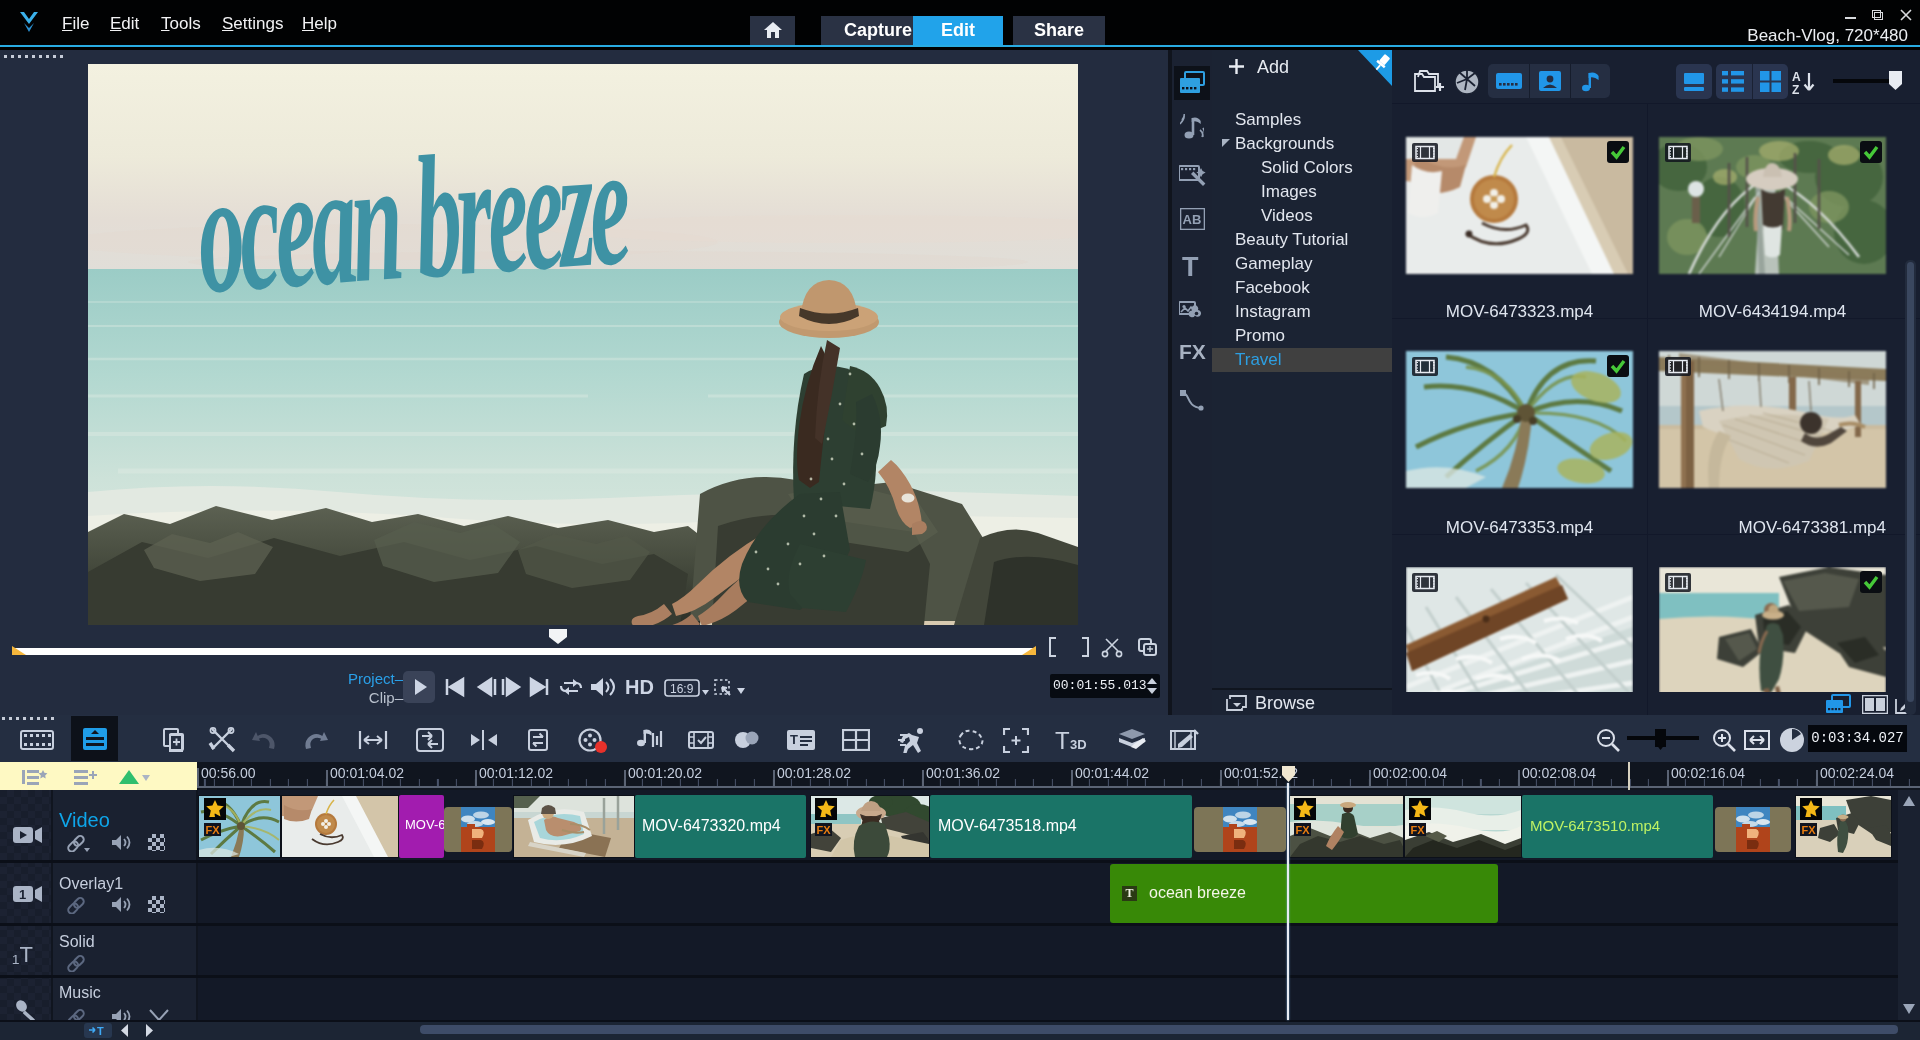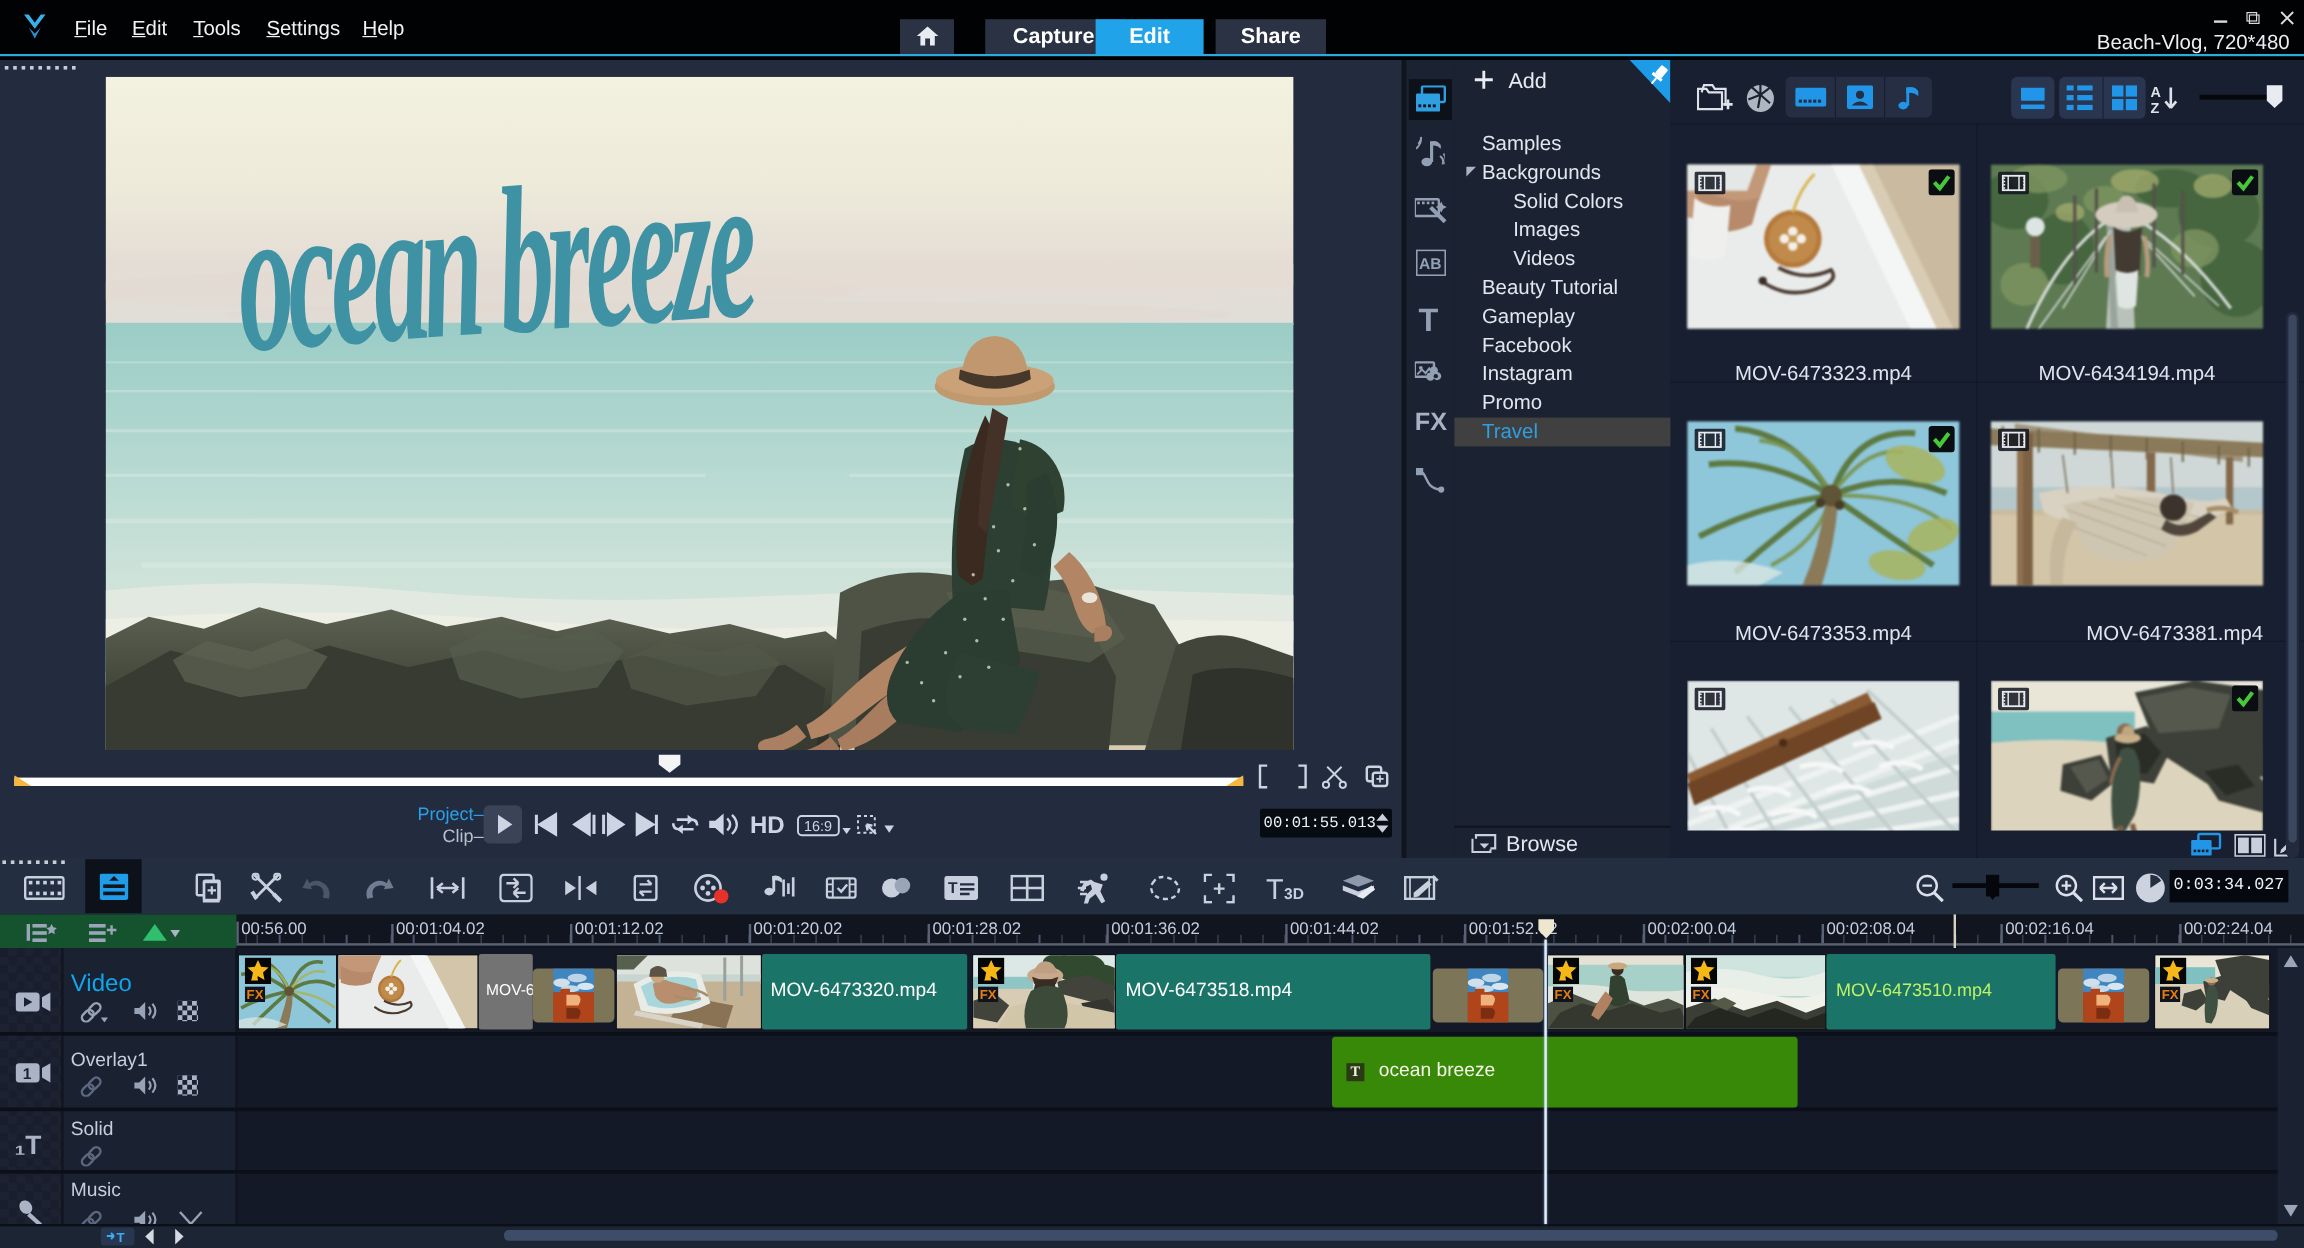--- a/index.html
+++ b/index.html
@@ -24,21 +24,21 @@
   .dots i { width:3px; height:3px; background:#c6ccd8; }
   .pthumb { filter: blur(0.9px); }
 
   
   #library { position:absolute; left:1172px; top:50px; width:748px; height:665px; background:#181f30; }
   #iconstrip { position:absolute; left:0; top:0; width:40px; height:665px; background:#1b2232; }
   #catpanel { position:absolute; left:40px; top:0; width:180px; height:665px; background:#1b2333; }
   .cat { position:absolute; left:0; width:180px; height:24px; color:#e2e6ee; font-size:17px; line-height:24px; }
   
   #tl-toolbar { position:absolute; left:0; top:715px; width:1920px; height:47px; background:#242e41; }
-  #tl-ruler { position:absolute; left:0; top:762px; width:1920px; height:28px; background:#14532d; }
+  #tl-ruler { position:absolute; left:0; top:762px; width:1920px; height:28px; background:#fef9c3; }
   #tl-tracks { position:absolute; left:0; top:790px; width:1920px; height:230px; background:#131927; }
   #tl-bottom { position:absolute; left:0; top:1020px; width:1920px; height:20px; background:#1c2534; }
 </style>
 </head>
 <body>
 <div id="app">
   <div id="topbar">
     <svg class="abs" style="left:19px;top:11px" width="20" height="22" viewBox="0 0 20 22">
       <path d="M1 1 L10 13 L19 1 L15 1 L10 8 L5 1 Z" fill="#3ab0ea"></path>
       <path d="M5 12 L10 21 L15 12 L10 17 Z" fill="#2a8fd0"></path>
@@ -906,21 +906,21 @@
     <svg class="abs" style="left:13px;top:35px" width="30" height="20" viewBox="0 0 30 20">
       <rect x="0" y="2" width="20" height="16" rx="3" fill="#aab4c6"></rect>
       <path d="M7 6 l7 4 -7 4 Z" fill="#1a2130"></path>
       <path d="M22 6 L29 2 V18 L22 14 Z" fill="#aab4c6"></path>
     </svg>
     <svg class="abs" style="left:13px;top:94px" width="30" height="20" viewBox="0 0 30 20">
       <rect x="0" y="2" width="20" height="16" rx="3" fill="#aab4c6"></rect>
       <text x="6" y="15" font-size="13" font-weight="bold" fill="#1a2130" font-family="Liberation Sans">1</text>
       <path d="M22 6 L29 2 V18 L22 14 Z" fill="#aab4c6"></path>
     </svg>
-    <div class="abs" style="left:12px;top:152px;color:#aab4c6;font-size:22px;font-weight:bold">₁T</div>
+    <div class="abs" style="left:12px;top:152px;color:#aab4c6;font-size:22px;font-weight:normal">₁T</div>
     <svg class="abs" style="left:14px;top:209px" width="26" height="24" viewBox="0 0 26 24" fill="#aab4c6">
       <ellipse cx="7.5" cy="7" rx="5" ry="6" transform="rotate(-38 7.5 7)"></ellipse>
       <path d="M11 11.5 L21 20.5 l-2.4 2.6 -10 -9 Z"></path>
     </svg>
     </g>
     <svg class="abs" style="left:64px;top:44px" width="26" height="18" viewBox="0 0 26 18" fill="none" stroke="#97a2b5" stroke-width="2">
       <g transform="rotate(-45 12 9)">
           <rect x="2" y="6" width="11" height="7" rx="3.5"></rect>
           <rect x="10" y="6" width="11" height="7" rx="3.5"></rect>
         </g>
@@ -987,21 +987,21 @@
 <circle cx="44" cy="28" r="9" fill="#c08a4b"></circle>
 <g fill="#f2f0e8">
               <circle cx="44" cy="25" r="2"></circle>
               <circle cx="41" cy="28" r="2"></circle>
               <circle cx="47" cy="28" r="2"></circle>
               <circle cx="44" cy="31" r="2"></circle>
             </g>
 <path d="M44 18 q3 -9 8 -14" stroke="#d8b44a" stroke-width="1.6" fill="none"></path>
 <path d="M30 43 q12 9 26 3 q7 -3 4 -7 q-11 5 -22 -1" stroke="#4a3a30" stroke-width="1.8" fill="none"></path>
           </svg></div>
-        <div class="abs" style="left:399px;top:5px;width:45px;height:63px;background:#737373;border-radius:2px">
+        <div class="abs" style="left:399px;top:5px;width:45px;height:63px;background:#a21caf;border-radius:2px">
           <div class="abs" style="left:6px;top:22px;color:#fff;font-size:16px;white-space:nowrap;overflow:hidden;width:43px;font-size:13px">MOV-6</div>
         </div>
         <div class="abs" style="left:204px;top:8px"><svg width="22" height="22">
             <rect width="22" height="22" fill="#050608"></rect>
             <path d="M11 2 l2.6 5.6 6.2 0.7 -4.6 4.2 1.3 6.1 -5.5 -3.1 -5.5 3.1 1.3 -6.1 -4.6 -4.2 6.2 -0.7 Z" fill="#f5b817"></path>
             <path d="M5 19 l5 -6 1 6 Z" fill="#f5b817"></path>
           </svg></div>
 <div class="abs" style="left:204px;top:32px"><svg width="17" height="13">
             <rect width="17" height="13" fill="#10141f"></rect>
             <text x="1.5" y="10.5" font-size="11" font-weight="bold" fill="#e87d10" font-family="Liberation Sans, sans-serif">FX</text>

